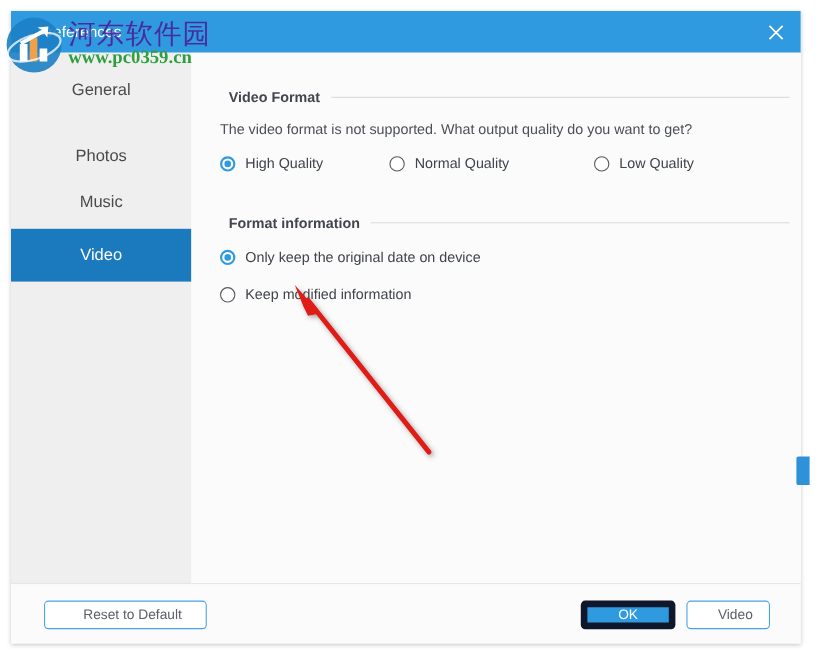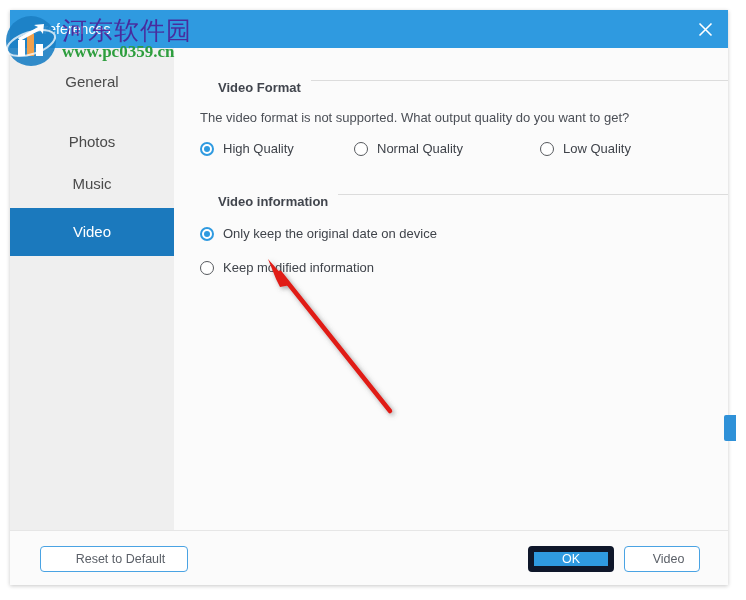--- a/index.html
+++ b/index.html
@@ -98,24 +98,25 @@
     position: absolute;
     left: 164px;
     top: 0;
     width: 554px;
     height: 482px;
     background: #fbfbfb;
   }
 
   .section-head {
     position: absolute;
-    left: 44px;
+    left: 34px;
     width: 510px;
     height: 16px;
     display: flex;
+    align-items: center;
   }
   .section-title {
     font-size: 13px;
     font-weight: bold;
     color: #41454d;
     white-space: nowrap;
     padding-right: 10px;
   }
   .section-rule {
     flex: 1;
@@ -309,21 +310,21 @@
           <span class="radio-mark"></span>
           <span class="radio-label">Normal Quality</span>
         </div>
 
         <div class="radio-row" style="left:366px; top:93px;">
           <span class="radio-mark"></span>
           <span class="radio-label">Low Quality</span>
         </div>
 
         <div class="section-head" style="top:146px;">
-          <span class="section-title">Video information</span>
+          <span class="section-title">Format information</span>
           <span class="section-rule"></span>
         </div>
 
         <div class="radio-row" style="left:26px; top:178px;">
           <span class="radio-mark checked"></span>
           <span class="radio-label">Only keep the original date on device</span>
         </div>
 
         <div class="radio-row" style="left:26px; top:212px;">
           <span class="radio-mark"></span>

